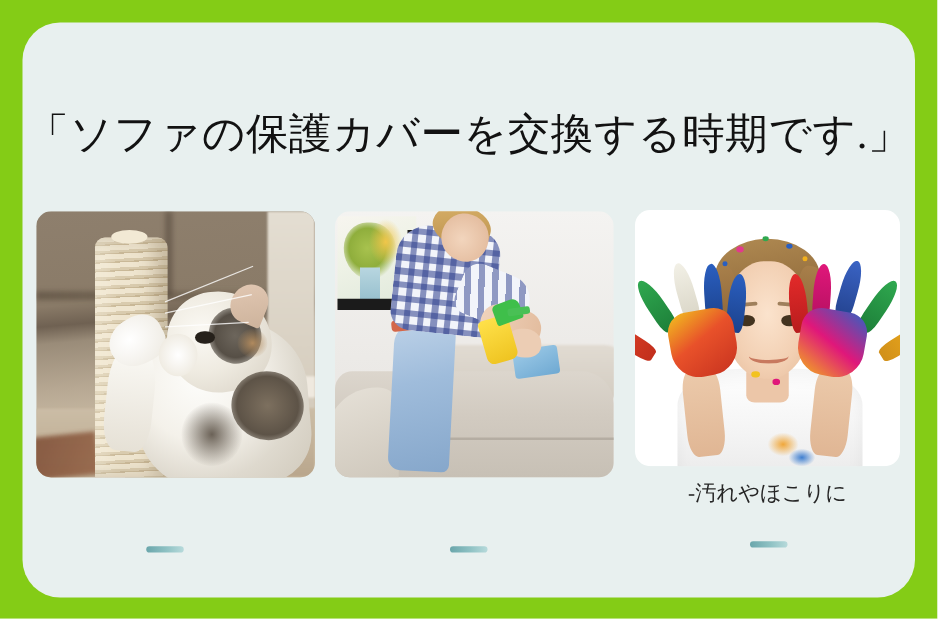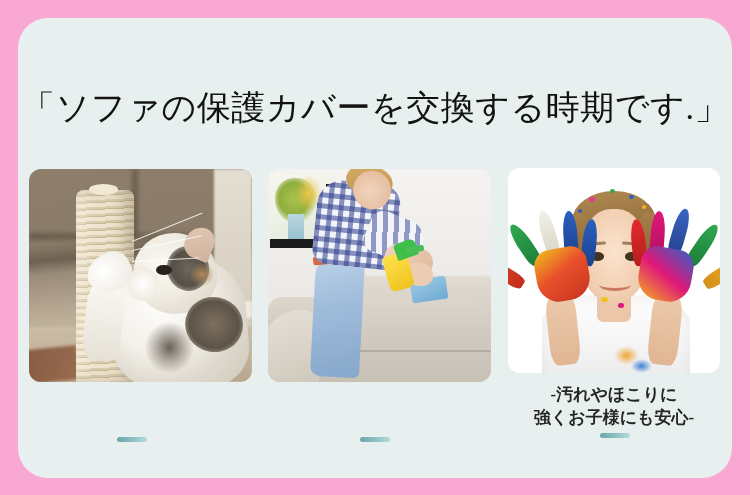--- a/index.html
+++ b/index.html
@@ -9,21 +9,21 @@
     height: 495px;
     overflow: hidden;
     background: #ffffff;
     font-family: "Liberation Serif", "DejaVu Serif", serif;
   }
 
   #stage {
     position: relative;
     width: 750px;
     height: 495px;
-    background: #f9a8d4;
+    background: #84cc16;
   }
 
   
   #panel {
     position: absolute;
     left: 18px;
     top: 18px;
     width: 714px;
     height: 460px;
     background: #e8f0ef;
@@ -401,21 +401,21 @@
     position: absolute;
     text-align: center;
     color: #262626;
     font-size: 17px;
     line-height: 23px;
     font-family: "Liberation Serif", "DejaVu Serif", serif;
     white-space: nowrap;
   }
   #caption-1 { left: 20px;  top: 398px; width: 241px; }
   #caption-2 { left: 264px; top: 398px; width: 231px; }
-  #caption-3 { left: 498px; top: 383px; width: 232px; font-weight: bold; }
+  #caption-3 { left: 498px; top: 383px; width: 232px; }
   #caption-3 .cap-line { display: block; }
 
   .underline {
     position: absolute;
     width: 30px;
     height: 5px;
     border-radius: 3px;
     background: linear-gradient(90deg, #6aa6ab 0%, #8fc2c4 55%, #b7dadb 100%);
   }
   #underline-1 { left: 117px; top: 437px; }
@@ -529,17 +529,16 @@
       <div class="layer p3-speck" style="left:52%;top:66%;width:2.6%;height:2.2%;background:#e0177a;"></div>
     </div>
   </div>
 
   <div class="underline" id="underline-1"></div>
 
   <div class="underline" id="underline-2"></div>
 
   <div class="caption" id="caption-3">
     <span class="cap-line">-汚れやほこりに</span>
-    <span class="cap-line">強くお子様にも安心-</span>
   </div>
   <div class="underline" id="underline-3"></div>
 
 </div>
 
 </body></html>

